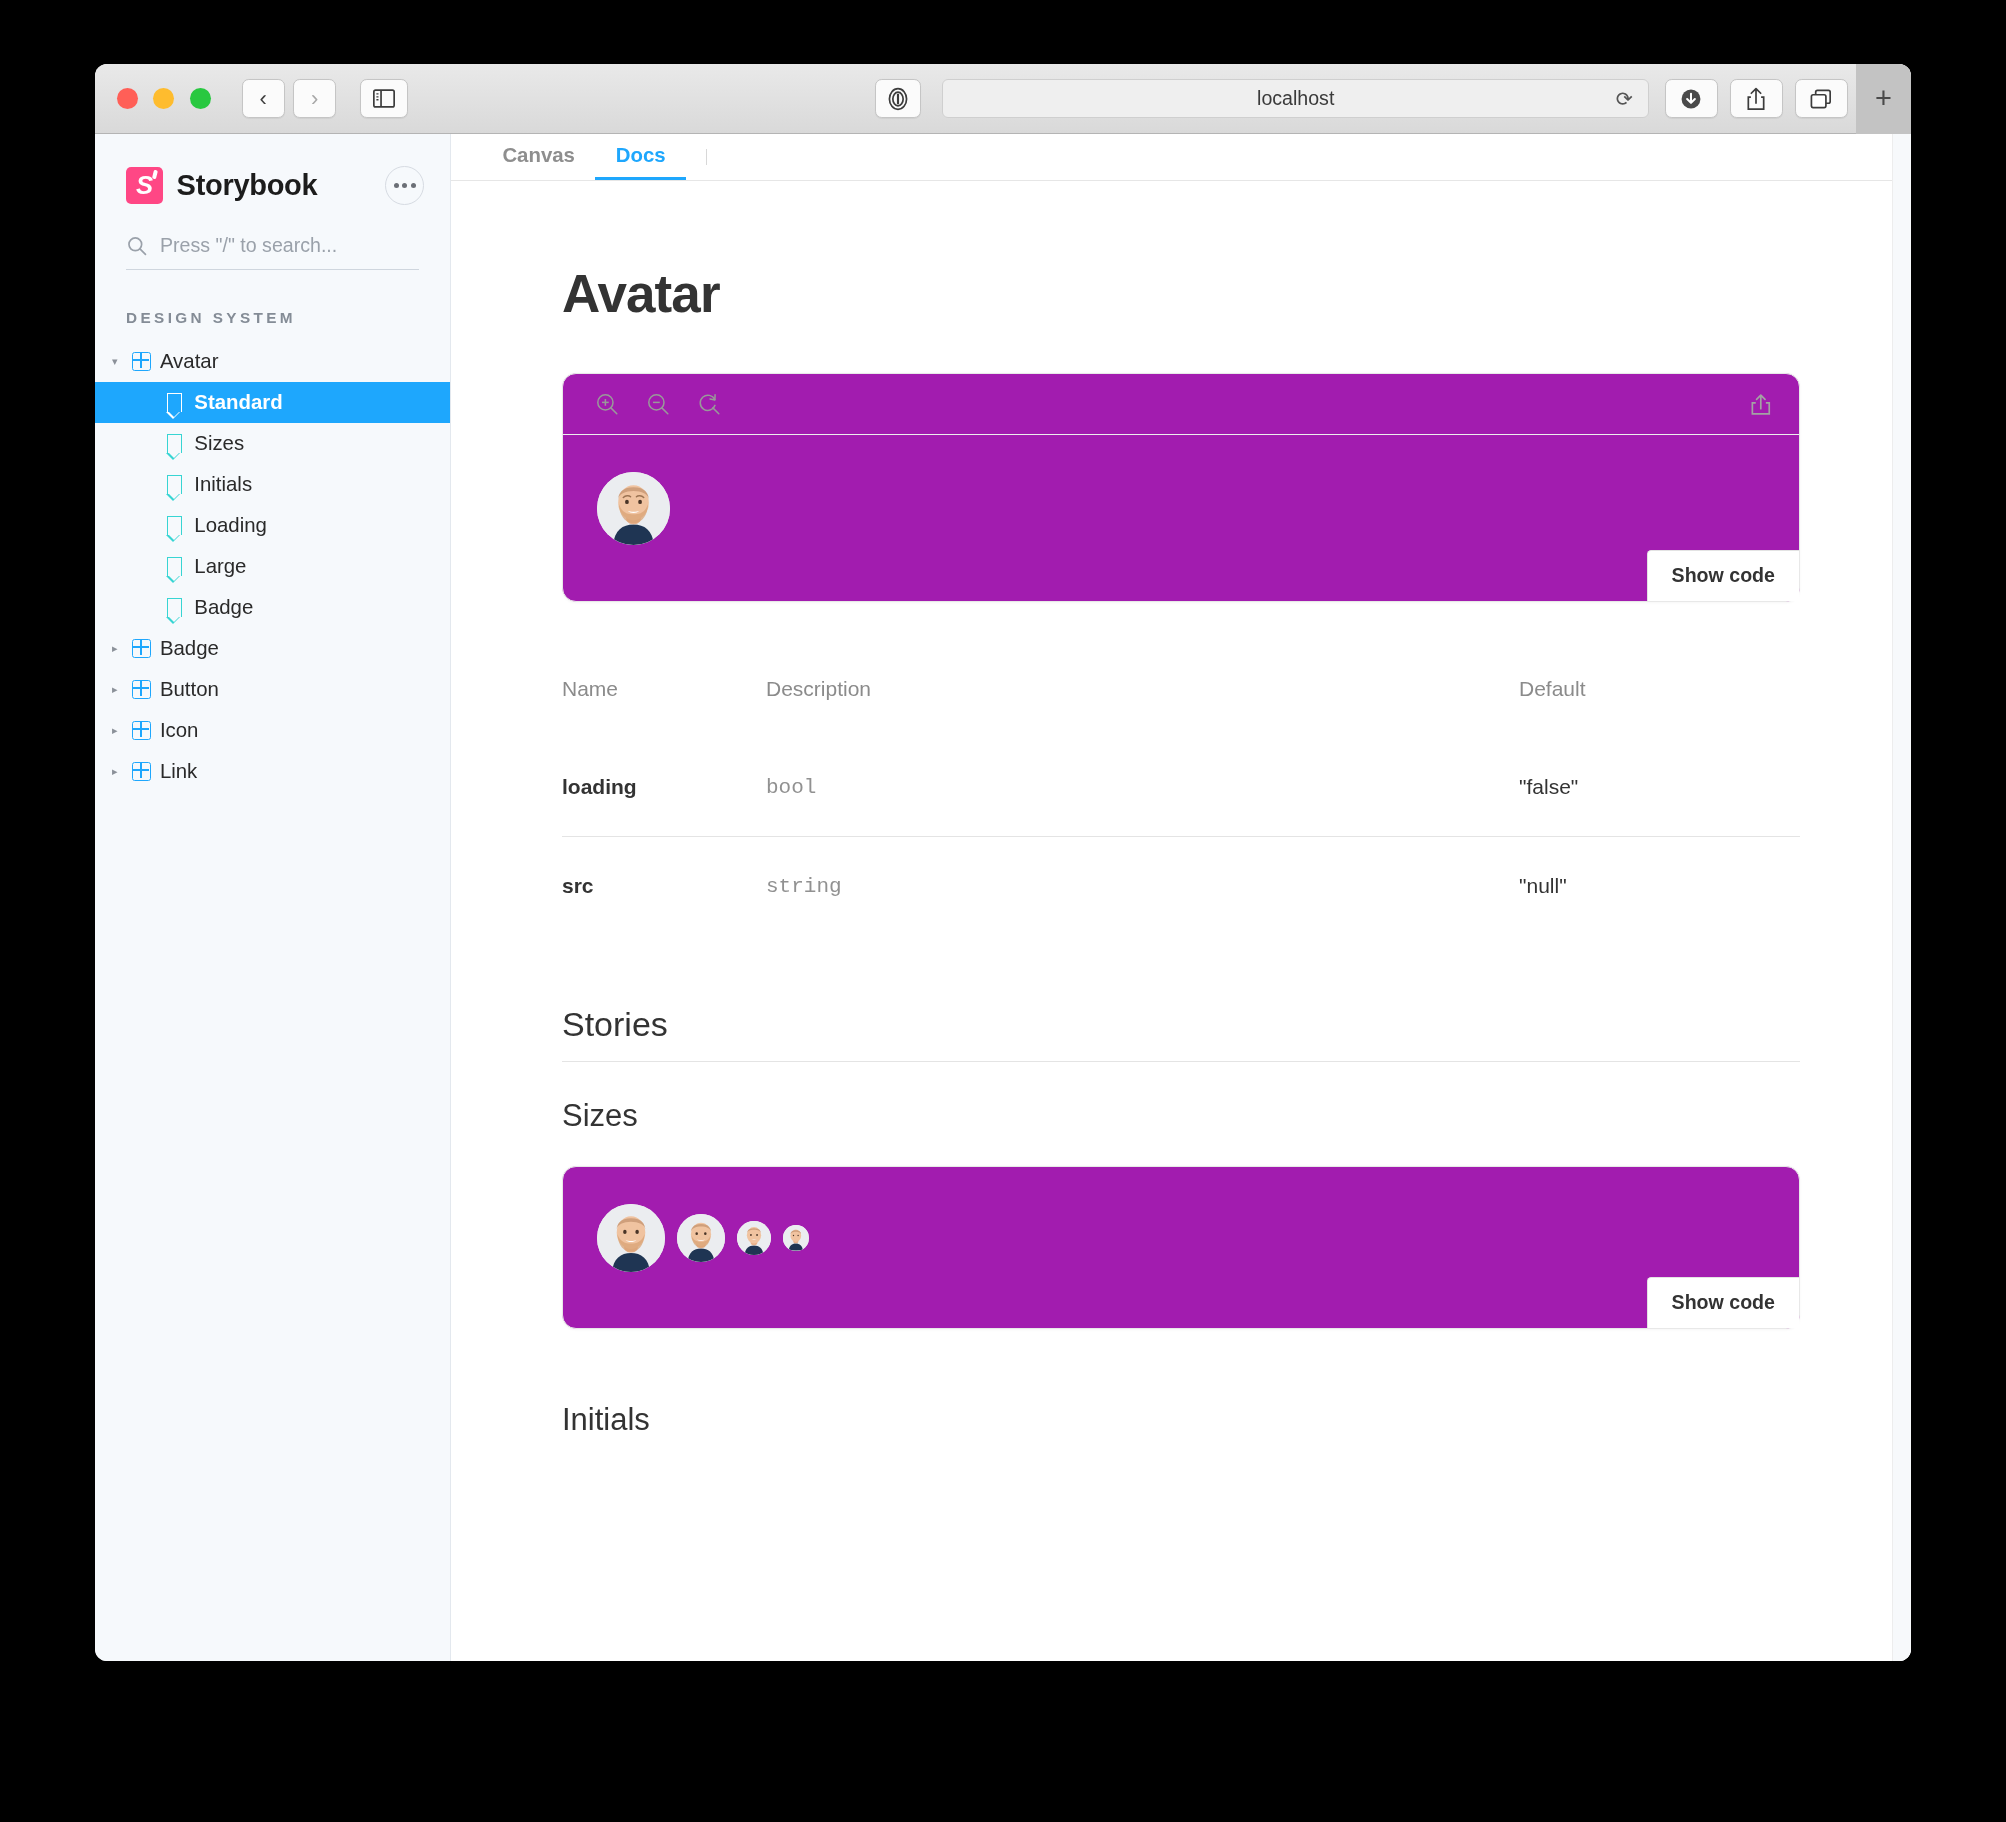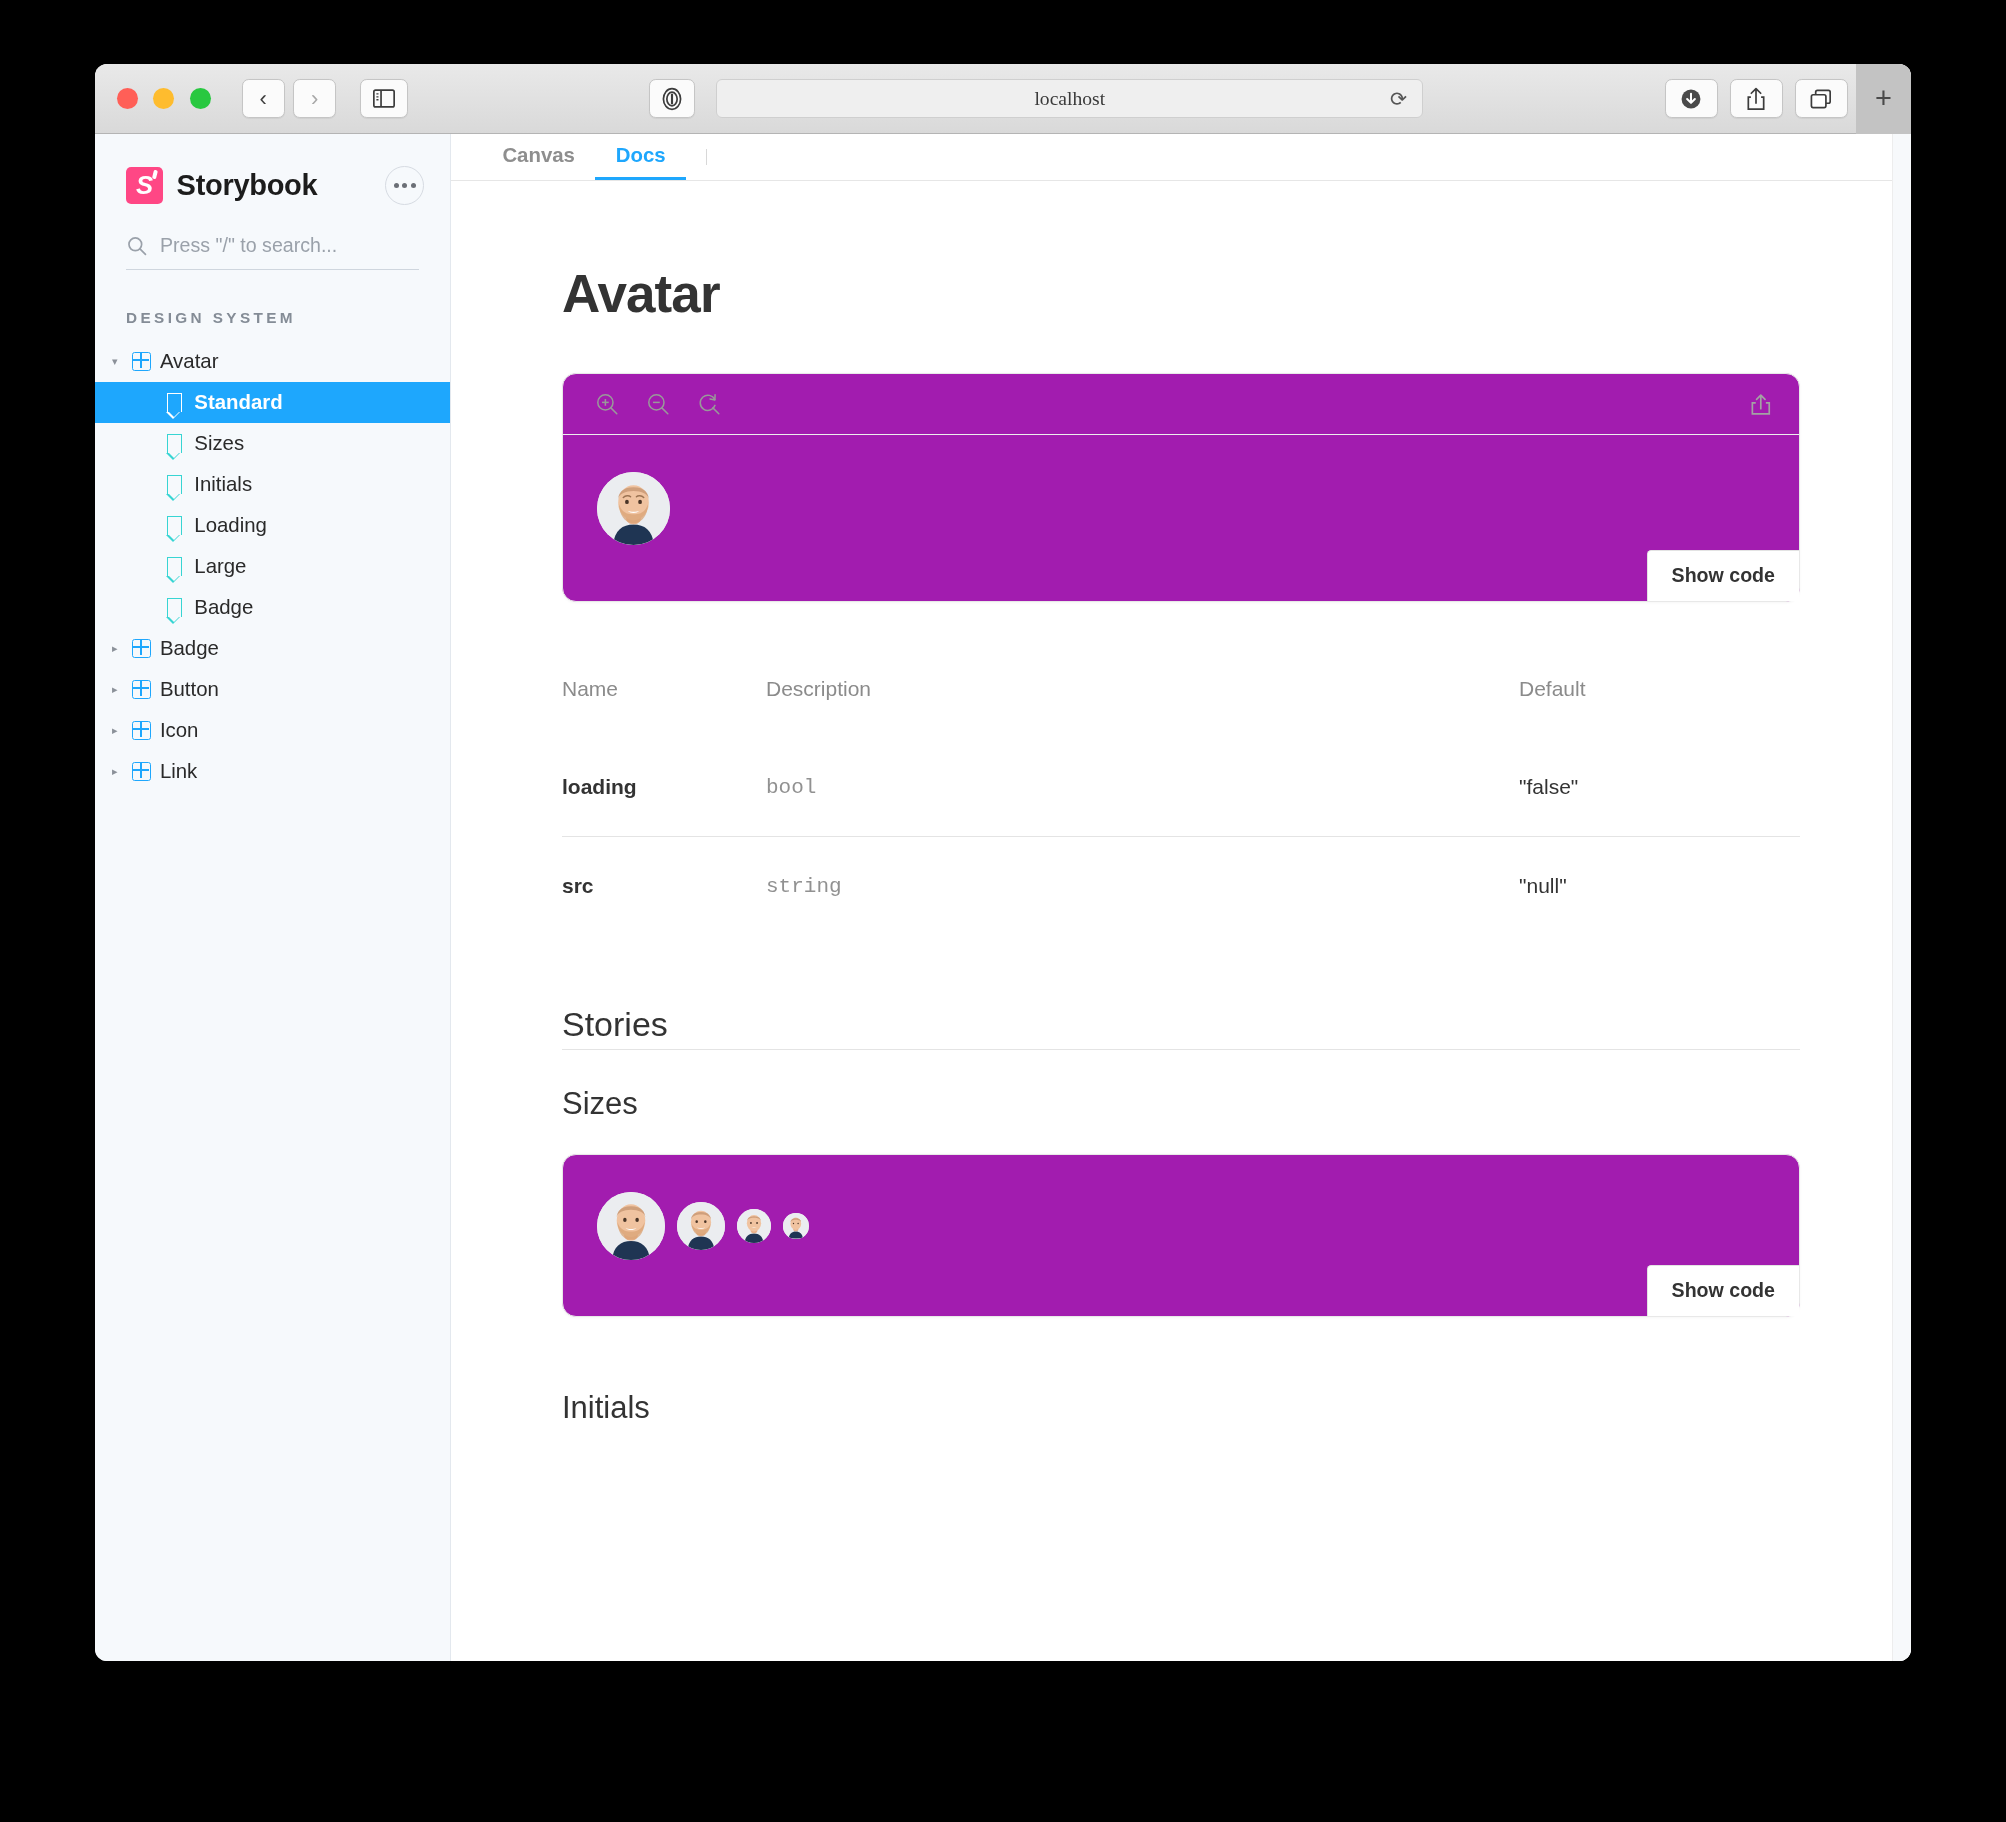--- a/index.html
+++ b/index.html
@@ -49,24 +49,23 @@
   .sidebar-btn { width: 48px; margin-left: 24px; }
   .reader-btn { width: 46px; }
 
   .chev { color: #3f3f3f; font-size: 22px; line-height: 1; font-weight: 400; }
   .chev.dim { color: #a8a8a8; }
 
   .urlwrap {
     flex: 1;
     display: flex;
     align-items: center;
-    justify-content: center;
+    justify-content: flex-end;
     gap: 21px;
     margin: 0 15.3px;
-    font-family: Liberation Serif, serif;
   }
   .urlbar {
     position: relative;
     width: 707px; height: 39px;
     background: #efefef;
     border: 0.9px solid #cfcfcf;
     border-radius: 6px;
     display: flex; align-items: center; justify-content: center;
   }
   .urltext { font-size: 19.6px; color: #3a3a3a; }
@@ -283,21 +282,21 @@
     vertical-align: middle;
   }
   table.props tr:first-child td { border-top: none; }
   td.nm { font-weight: 700; color: #333; width: 204px; }
   td.desc { font-family: "Liberation Mono", monospace; color: #919191; font-size: 19.6px; }
   td.def { font-size: 21px; color: #333; width: 281px; }
 
   h2.stories-h {
     font-size: 34px; font-weight: 400; color: #333;
     margin: 70px 0 0 0;
-    padding-bottom: 5px;
+    padding-bottom: 17px;
     border-bottom: 0.9px solid #e4e4e4;
   }
   h3.story-h {
     font-size: 31px; font-weight: 400; color: #333;
     margin: 36px 0 32px 0;
   }
 
   .scroll-strip {
     position: absolute;
     right: 0; top: 0; bottom: 0;

